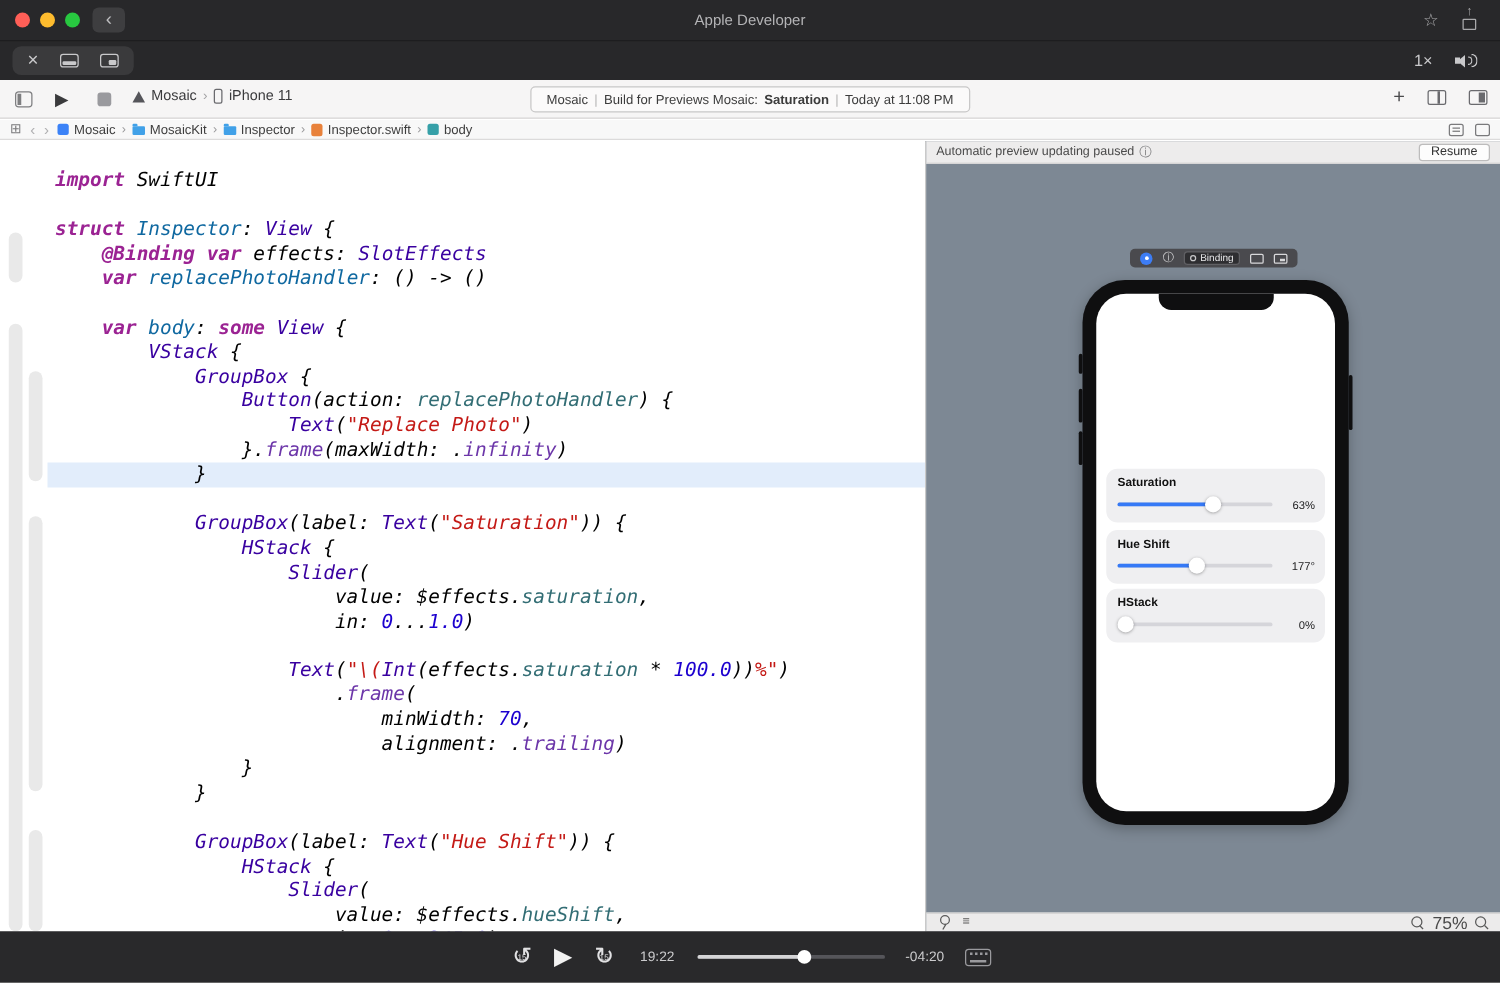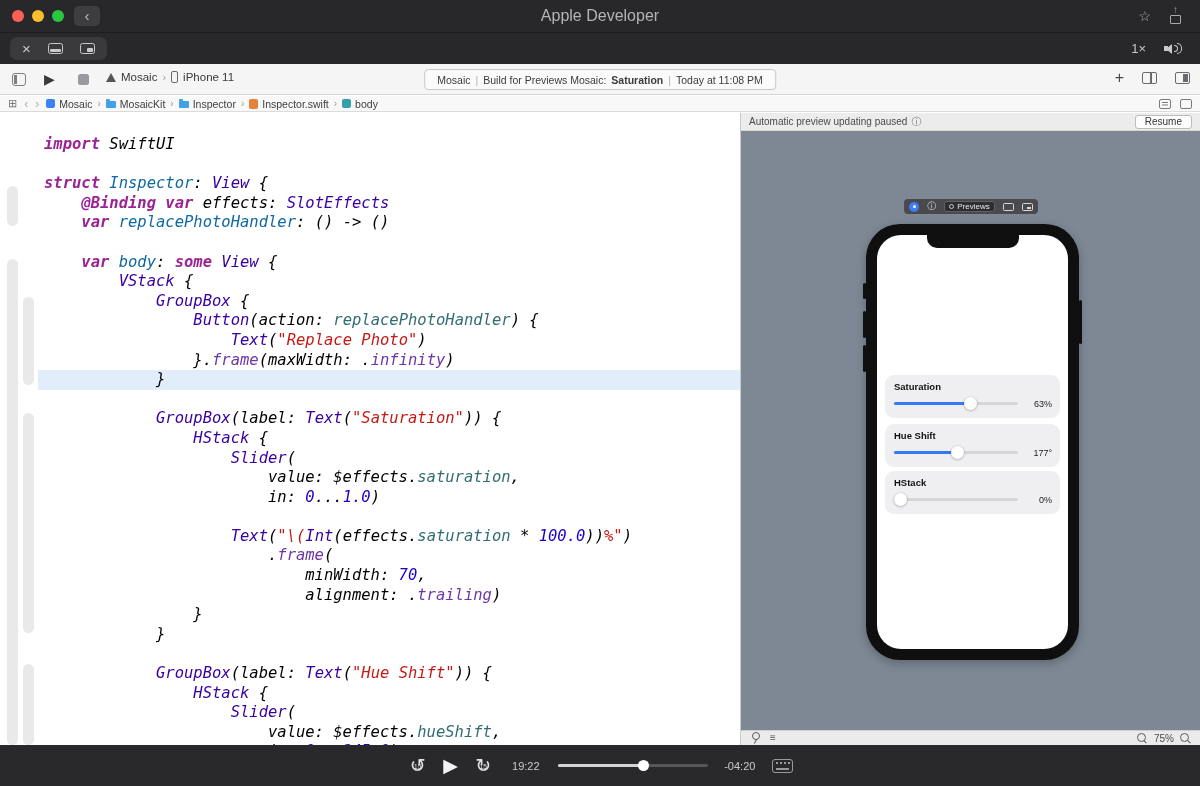--- a/index.html
+++ b/index.html
@@ -8,21 +8,21 @@
           font-family:"Liberation Sans",sans-serif;}
 
   
   .titlebar{position:absolute;top:0;left:0;width:1200px;height:32px;background:#28282A;
             display:flex;align-items:center;}
   .traffic{display:flex;align-items:center;margin-left:12px;gap:8px;}
   .tl{width:12px;height:12px;border-radius:50%;display:inline-block;}
   .tl.red{background:#FF5F57;} .tl.yellow{background:#FEBC2E;} .tl.green{background:#28C840;}
   .back-btn{margin-left:10px;width:26px;height:20px;background:#3E3E40;border:none;border-radius:5px;
             color:#BFBFC1;font-size:15px;line-height:18px;text-align:center;padding:0;cursor:default;}
-  .win-title{position:absolute;left:0;right:0;text-align:center;color:#B4B4B6;font-size:16px;pointer-events:none;}
+  .win-title{position:absolute;left:0;right:0;text-align:center;color:#B4B4B6;font-size:12px;pointer-events:none;}
   .titlebar-right{margin-left:auto;display:flex;align-items:center;gap:18px;padding-right:18px;}
   .star{color:#A9A9AB;font-size:14px;}
   .share{position:relative;width:13px;height:15px;}
   .share .box{position:absolute;left:1px;bottom:0;width:11px;height:9px;border:1.4px solid #A9A9AB;border-radius:1px;}
   .share .arrow{position:absolute;left:0;right:0;top:-4px;text-align:center;color:#A9A9AB;font-size:10px;line-height:10px;}
 
   
   .playerbar{position:absolute;top:32px;left:0;width:1200px;height:32px;background:#28282A;
              border-top:1px solid #1D1D1F;display:flex;align-items:center;}
   .pb-group{margin-left:10px;height:23px;background:#3A3A3C;border-radius:7px;display:flex;
@@ -126,21 +126,21 @@
   .slider-thumb{position:absolute;top:-5px;width:13px;height:13px;background:#fff;border-radius:50%;
                 box-shadow:0 0.5px 2.5px rgba(0,0,0,0.35);}
   .group-value{position:absolute;right:8px;top:24px;width:32px;text-align:right;font-size:9px;color:#1C1C1E;}
 
   .canvas-footer{position:absolute;left:0;right:0;bottom:0;height:15px;background:#ECEBEB;border-top:1px solid #CFCFCF;
                  display:flex;align-items:center;padding:0 9px;gap:10px;}
   .pin{position:relative;width:10px;height:12px;}
   .pin::before{content:"";position:absolute;left:2px;top:0;width:6px;height:6px;border:1.3px solid #5A5A5A;border-radius:50%;}
   .pin::after{content:"";position:absolute;left:4.5px;top:7px;width:1.3px;height:5px;background:#5A5A5A;transform:rotate(30deg);}
   .list-glyph{color:#5A5A5A;font-size:10px;line-height:10px;}
-  .zoom{margin-left:auto;display:flex;align-items:center;gap:6px;font-size:10px;color:#4A4A4A;}
+  .zoom{margin-left:auto;display:flex;align-items:center;gap:6px;font-size:14px;color:#4A4A4A;}
   .mag{position:relative;width:11px;height:11px;}
   .mag::before{content:"";position:absolute;left:0;top:0;width:7px;height:7px;border:1.3px solid #5A5A5A;border-radius:50%;}
   .mag::after{content:"";position:absolute;left:7.5px;top:7.5px;width:4px;height:1.3px;background:#5A5A5A;
               transform:rotate(45deg);transform-origin:0 0;}
 
   
   .vbar{position:absolute;top:745px;left:0;width:1200px;height:41px;background:#29292B;
         display:flex;align-items:center;justify-content:center;gap:15px;}
   .skip{position:relative;width:21px;height:21px;color:#E2E2E4;}
   .skip .arr{position:absolute;left:0;right:0;top:0;text-align:center;font-size:19px;line-height:21px;}
@@ -272,21 +272,21 @@
         <span>Automatic preview updating paused</span>
         <span class="info-glyph">ⓘ</span>
         <button class="resume-btn">Resume</button>
       </div>
 
       <div class="preview-toolbar">
         <span class="live-ic"></span>
         <span class="pt-info">ⓘ</span>
         <span class="preview-pill">
           <span class="pp-dot"></span>
-          <span>Previews</span>
+          <span>Binding</span>
         </span>
         <span class="mon-ic"></span>
         <span class="pip-ic"></span>
       </div>
 
       <div class="phone">
         <span class="pbtn" style="left:-3px;top:59px;width:3px;height:16px;"></span>
         <span class="pbtn" style="left:-3px;top:87px;width:3px;height:27px;"></span>
         <span class="pbtn" style="left:-3px;top:121px;width:3px;height:27px;"></span>
         <span class="pbtn" style="right:-3px;top:76px;width:3px;height:44px;"></span>

